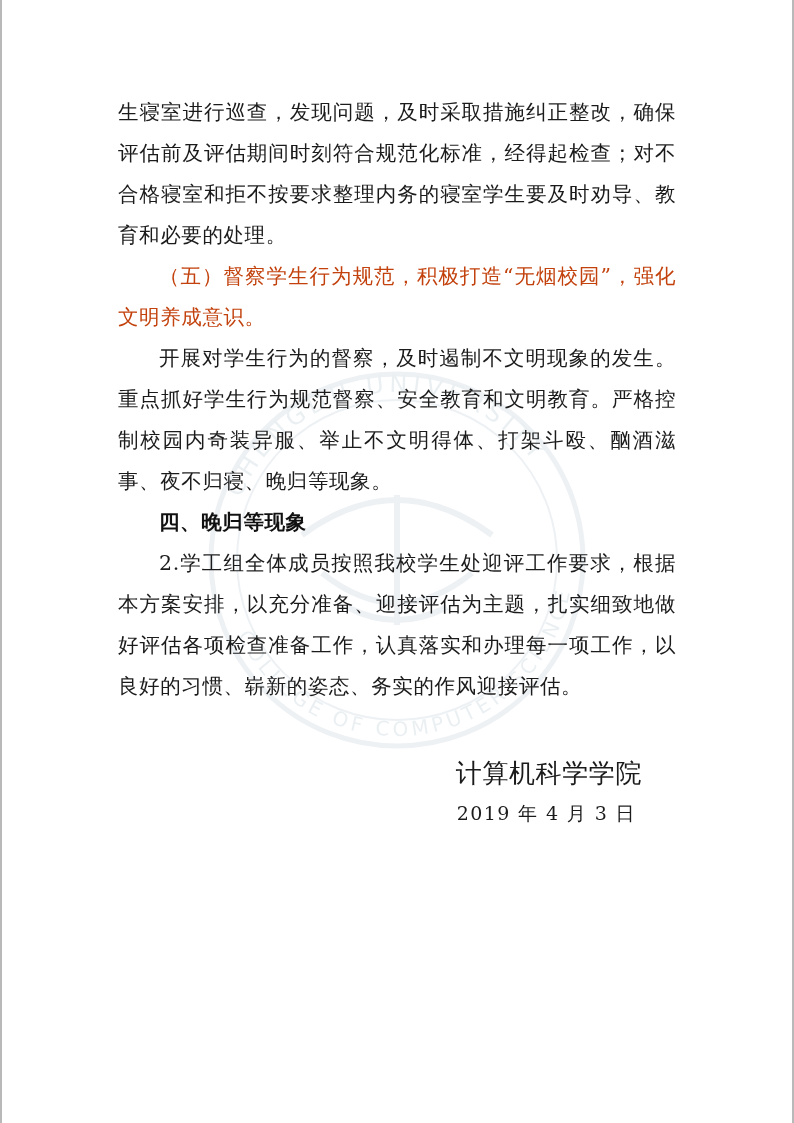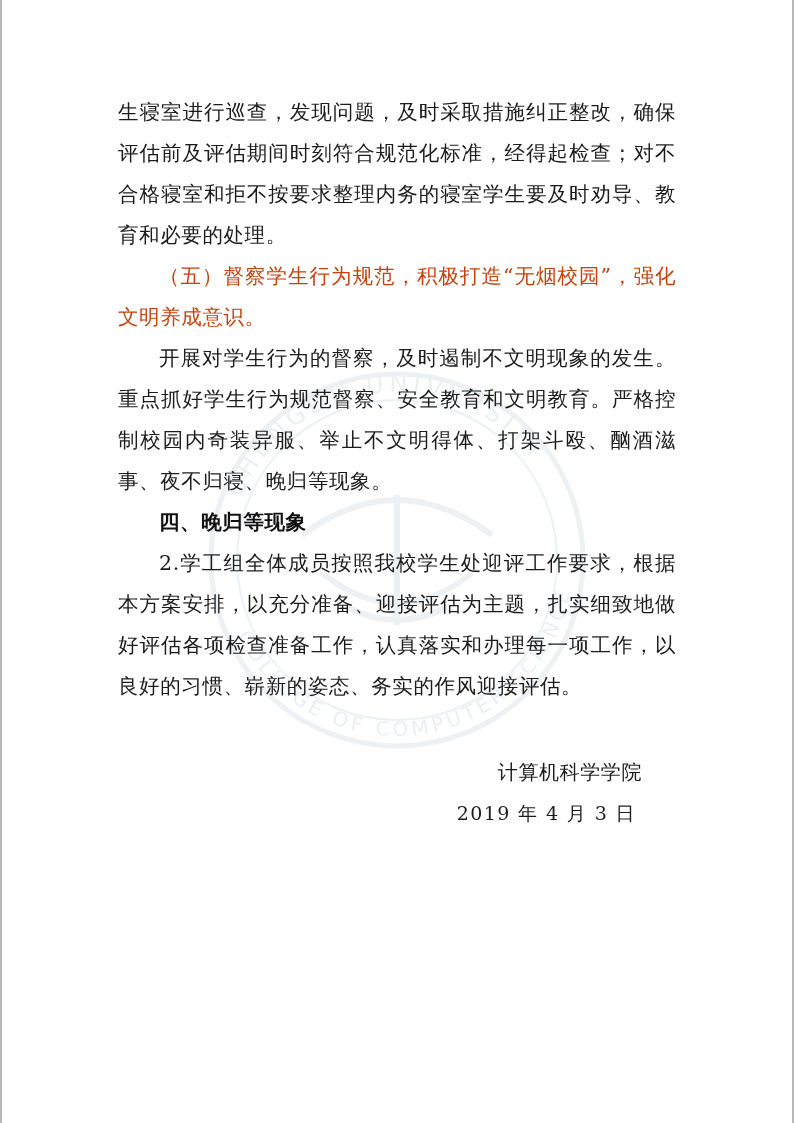--- a/index.html
+++ b/index.html
@@ -82,25 +82,24 @@
     letter-spacing: 0.6px;
     text-indent: 2em;
   }
 
   .signature-block {
     margin-top: 46px;
     text-align: right;
     padding-right: 34px;
   }
   .signature-block .sig-line {
-    font-size: 20px;
+    font-size: 26px;
     line-height: 41px;
     color: #1b1b1b;
     letter-spacing: 0.6px;
-    font-family: Liberation Mono, monospace;
   }
   .signature-block .sig-date {
     font-size: 19px;
     line-height: 38px;
     color: #1b1b1b;
     letter-spacing: 1.4px;
     padding-right: 6px;
   }
 </style>
 </head>

